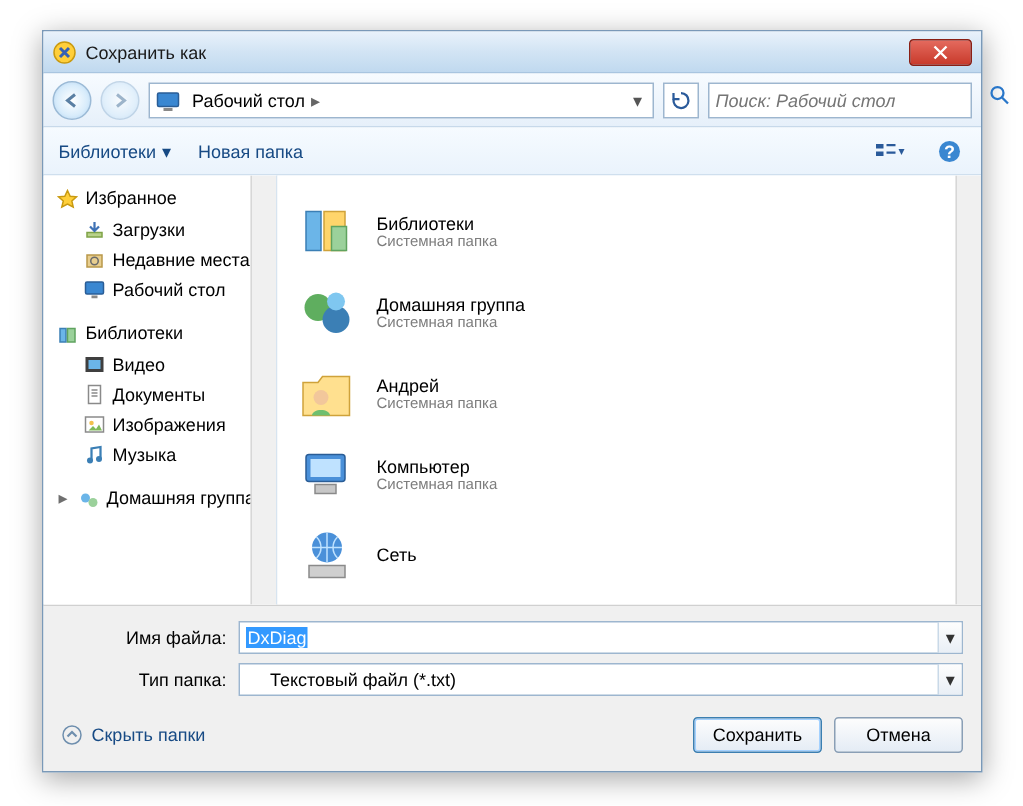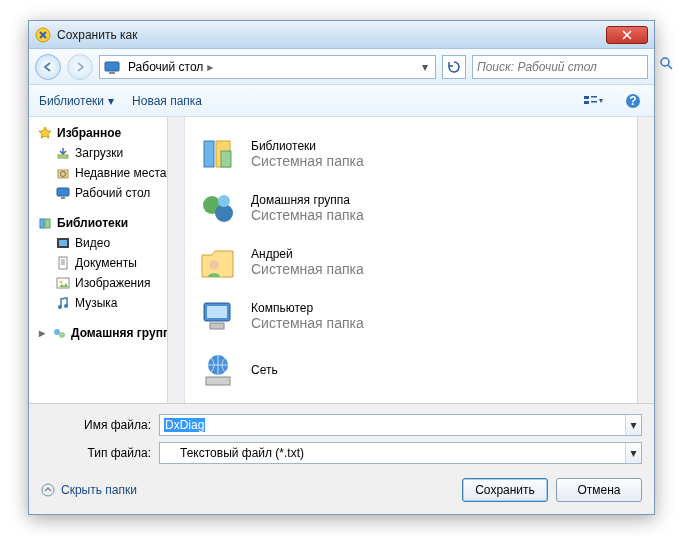--- a/index.html
+++ b/index.html
@@ -47,31 +47,31 @@
 .toolbar .tbtn { color:#174a84; display:flex; align-items:center; gap:4px; cursor:pointer; }
 .toolbar .spacer { flex:1; }
 .toolbar .ibtn { width:22px; height:22px; display:flex; align-items:center; justify-content:center; border:1px solid transparent; border-radius:2px; cursor:pointer; color:#2a5a9a; }
 .body { flex:1; display:flex; min-height:0; border-bottom:1px solid #d0d0d0; }
 .side {
   width:156px; border-right:1px solid #d7e4f0; background:#fff; position:relative; overflow:hidden;
 }
 .side .scroll { position:absolute; right:0; top:0; bottom:0; width:17px; background:#f0f0f0; border-left:1px solid #d7d7d7; }
 .tree { padding:6px 2px 6px 8px; }
 .tree .grp { margin-top:10px; }
-.tree .hdr { display:flex; align-items:center; gap:4px; font-weight:700; padding:2px 0; cursor:pointer; }
+.tree .hdr { display:flex; gap:4px; font-weight:400; padding:2px 0; cursor:pointer; }
 .tree .item { display:flex; align-items:center; gap:4px; padding:2px 0 2px 18px; cursor:pointer; color:#000; white-space:nowrap; }
 .tree .ico { width:16px; height:16px; display:inline-flex; align-items:center; justify-content:center; }
 .tree .chev { width:10px; color:#6f6f6f; display:inline-block; text-align:center; cursor:pointer; }
 .main { flex:1; position:relative; overflow:hidden; background:#fff; }
 .main .scroll { position:absolute; right:0; top:0; bottom:0; width:17px; background:#f0f0f0; border-left:1px solid #d7d7d7; }
 .items { padding:10px 8px; }
 .row { display:flex; align-items:center; gap:12px; padding:6px 4px; cursor:pointer; }
 .row .bigico { width:42px; height:42px; display:flex; align-items:center; justify-content:center; }
 .row .txt .pri { color:#000; }
-.row .txt .sec { color:#7d7d7d; font-size:14px; }
+.row .txt .sec { color:#7d7d7d; font-size:10px; }
 .bottom {
   padding:10px 12px 12px 12px; background:#f0f0f0;
   display:flex; flex-direction:column; gap:6px;
 }
 .field { display:flex; align-items:center; gap:8px; }
 .field .lbl { width:110px; text-align:right; color:#000; }
 .field .ctrl { flex:1; height:22px; border:1px solid #9db6cf; background:#fff; display:flex; align-items:center; position:relative; }
 .field .ctrl .dd { width:16px; text-align:center; color:#333; border-left:1px solid #c9d9e8; height:100%; display:flex; align-items:center; justify-content:center; cursor:pointer; background:linear-gradient(#fdfdfd,#e9eff6); }
 .selected-text { background:#3399ff; color:#fff; padding:0 1px;text-align:right; }
 .actions { display:flex; align-items:center; margin-top:8px; }
@@ -353,21 +353,21 @@
     <div class="field">
       <div class="lbl">Имя файла:</div>
       <div class="ctrl">
         <div style="flex:1;padding:0 4px;display:flex;align-items:center">
           <span class="selected-text">DxDiag</span>
         </div>
         <div class="dd">▾</div>
       </div>
     </div>
     <div class="field">
-      <div class="lbl">Тип файла:</div>
+      <div class="lbl">Тип папка:</div>
       <div class="ctrl">
         <div style="flex:1;padding:0 20px">Текстовый файл (*.txt)</div>
         <div class="dd">▾</div>
       </div>
     </div>
     <div class="actions">
       <div class="hidefolders">
         <span>
           <svg width="14" height="14">
               <circle cx="7" cy="7" r="6" fill="none" stroke="#6f8fae"></circle>

